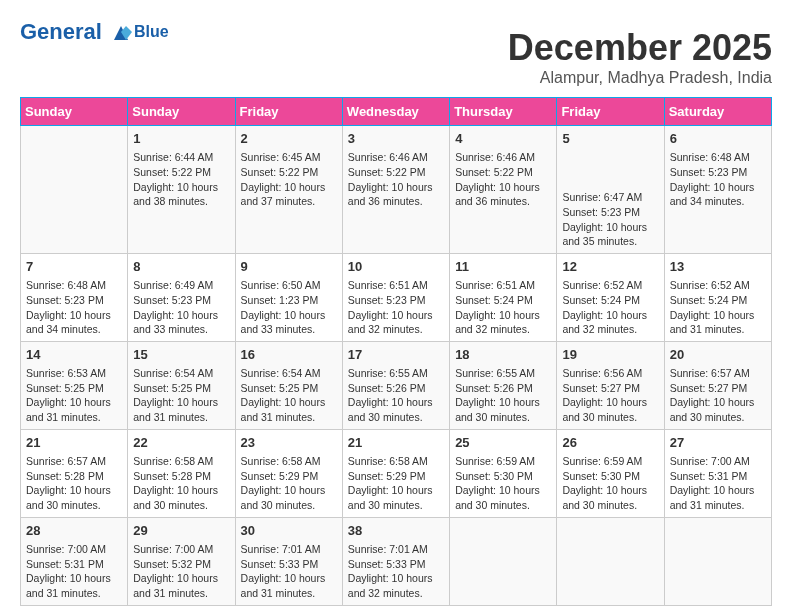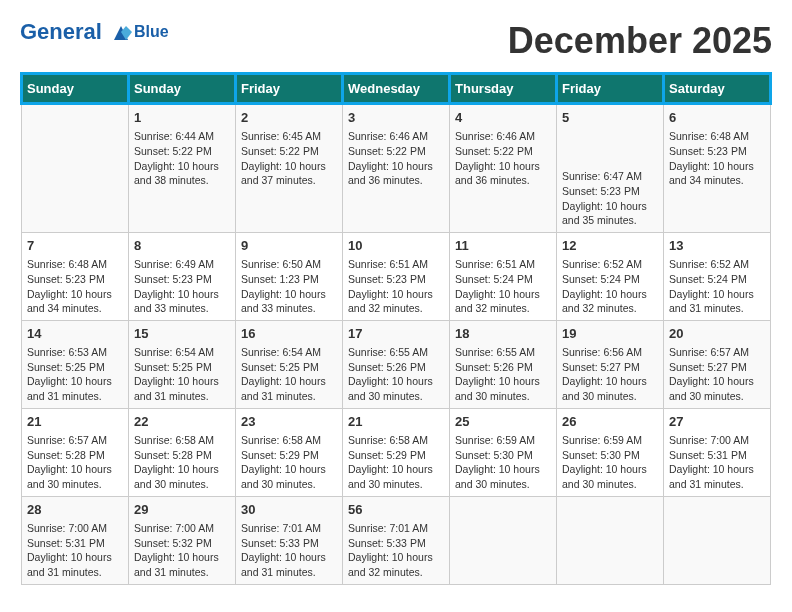--- a/index.html
+++ b/index.html
@@ -15,43 +15,44 @@
       justify-content: space-between;
       align-items: flex-start;
       margin-bottom: 10px;
     }
     .logo {
       display: flex;
       align-items: center;
     }
     .title-block {
       text-align: right;
+      margin-top: 7px;
     }
     .month-title {
       font-size: 36px;
       font-weight: bold;
       color: #333;
     }
     .subtitle {
       font-size: 16px;
       color: #555;
     }
     table {
       width: 100%;
       border-collapse: collapse;
       font-size: 11px;
     }
     thead tr th {
-      background-color: #0f766e;
+      background-color: #ec4899;
       color: #fff;
       padding: 6px 4px;
       text-align: left;
       font-size: 13px;
       font-weight: bold;
-      border: 3px solid #0ea5e9;
+      border: 1px solid #0ea5e9;
     }
     tbody tr td {
       border: 1px solid #ccc;
       vertical-align: top;
       padding: 4px 5px;
       height: 80px;
       width: 14.28%;
       color: #333;
       line-height: 1.4;
     }
@@ -85,20 +86,21 @@
             <polygon points="4,18 11,4 18,18" fill="#1a5fa8"></polygon>
             <polygon points="11,10 16,18 22,10 16,4" fill="#4aabdb"></polygon>
           </svg>
         </div>
         <div style="font-size:16px; font-weight:bold; color:#1a5fa8; line-height:1.1; margin-left:2px;">Blue</div>
       </div>
     </div>
   </div>
   <div class="title-block">
     <div class="month-title">December 2025</div>
+    <div class="subtitle">Alampur, Madhya Pradesh, India</div>
   </div>
 </div>
 
 <table>
   <thead>
     <tr>
     <th>Sunday</th>
         <th>Sunday</th>
         <th>Friday</th>
         <th>Wednesday</th>
@@ -322,21 +324,21 @@
 and 31 minutes.</div>
         </td>
         <td>
           <span class="day-number">30</span>
           <div class="day-info" style="white-space: pre-line;">Sunrise: 7:01 AM
 Sunset: 5:33 PM
 Daylight: 10 hours
 and 31 minutes.</div>
         </td>
         <td>
-          <span class="day-number">56</span>
+          <span class="day-number">38</span>
           <div class="day-info" style="white-space: pre-line;">Sunrise: 7:01 AM
 Sunset: 5:33 PM
 Daylight: 10 hours
 and 32 minutes.</div>
         </td>
         <td></td>
         <td></td>
         <td></td>
       </tr>
     </tbody>

